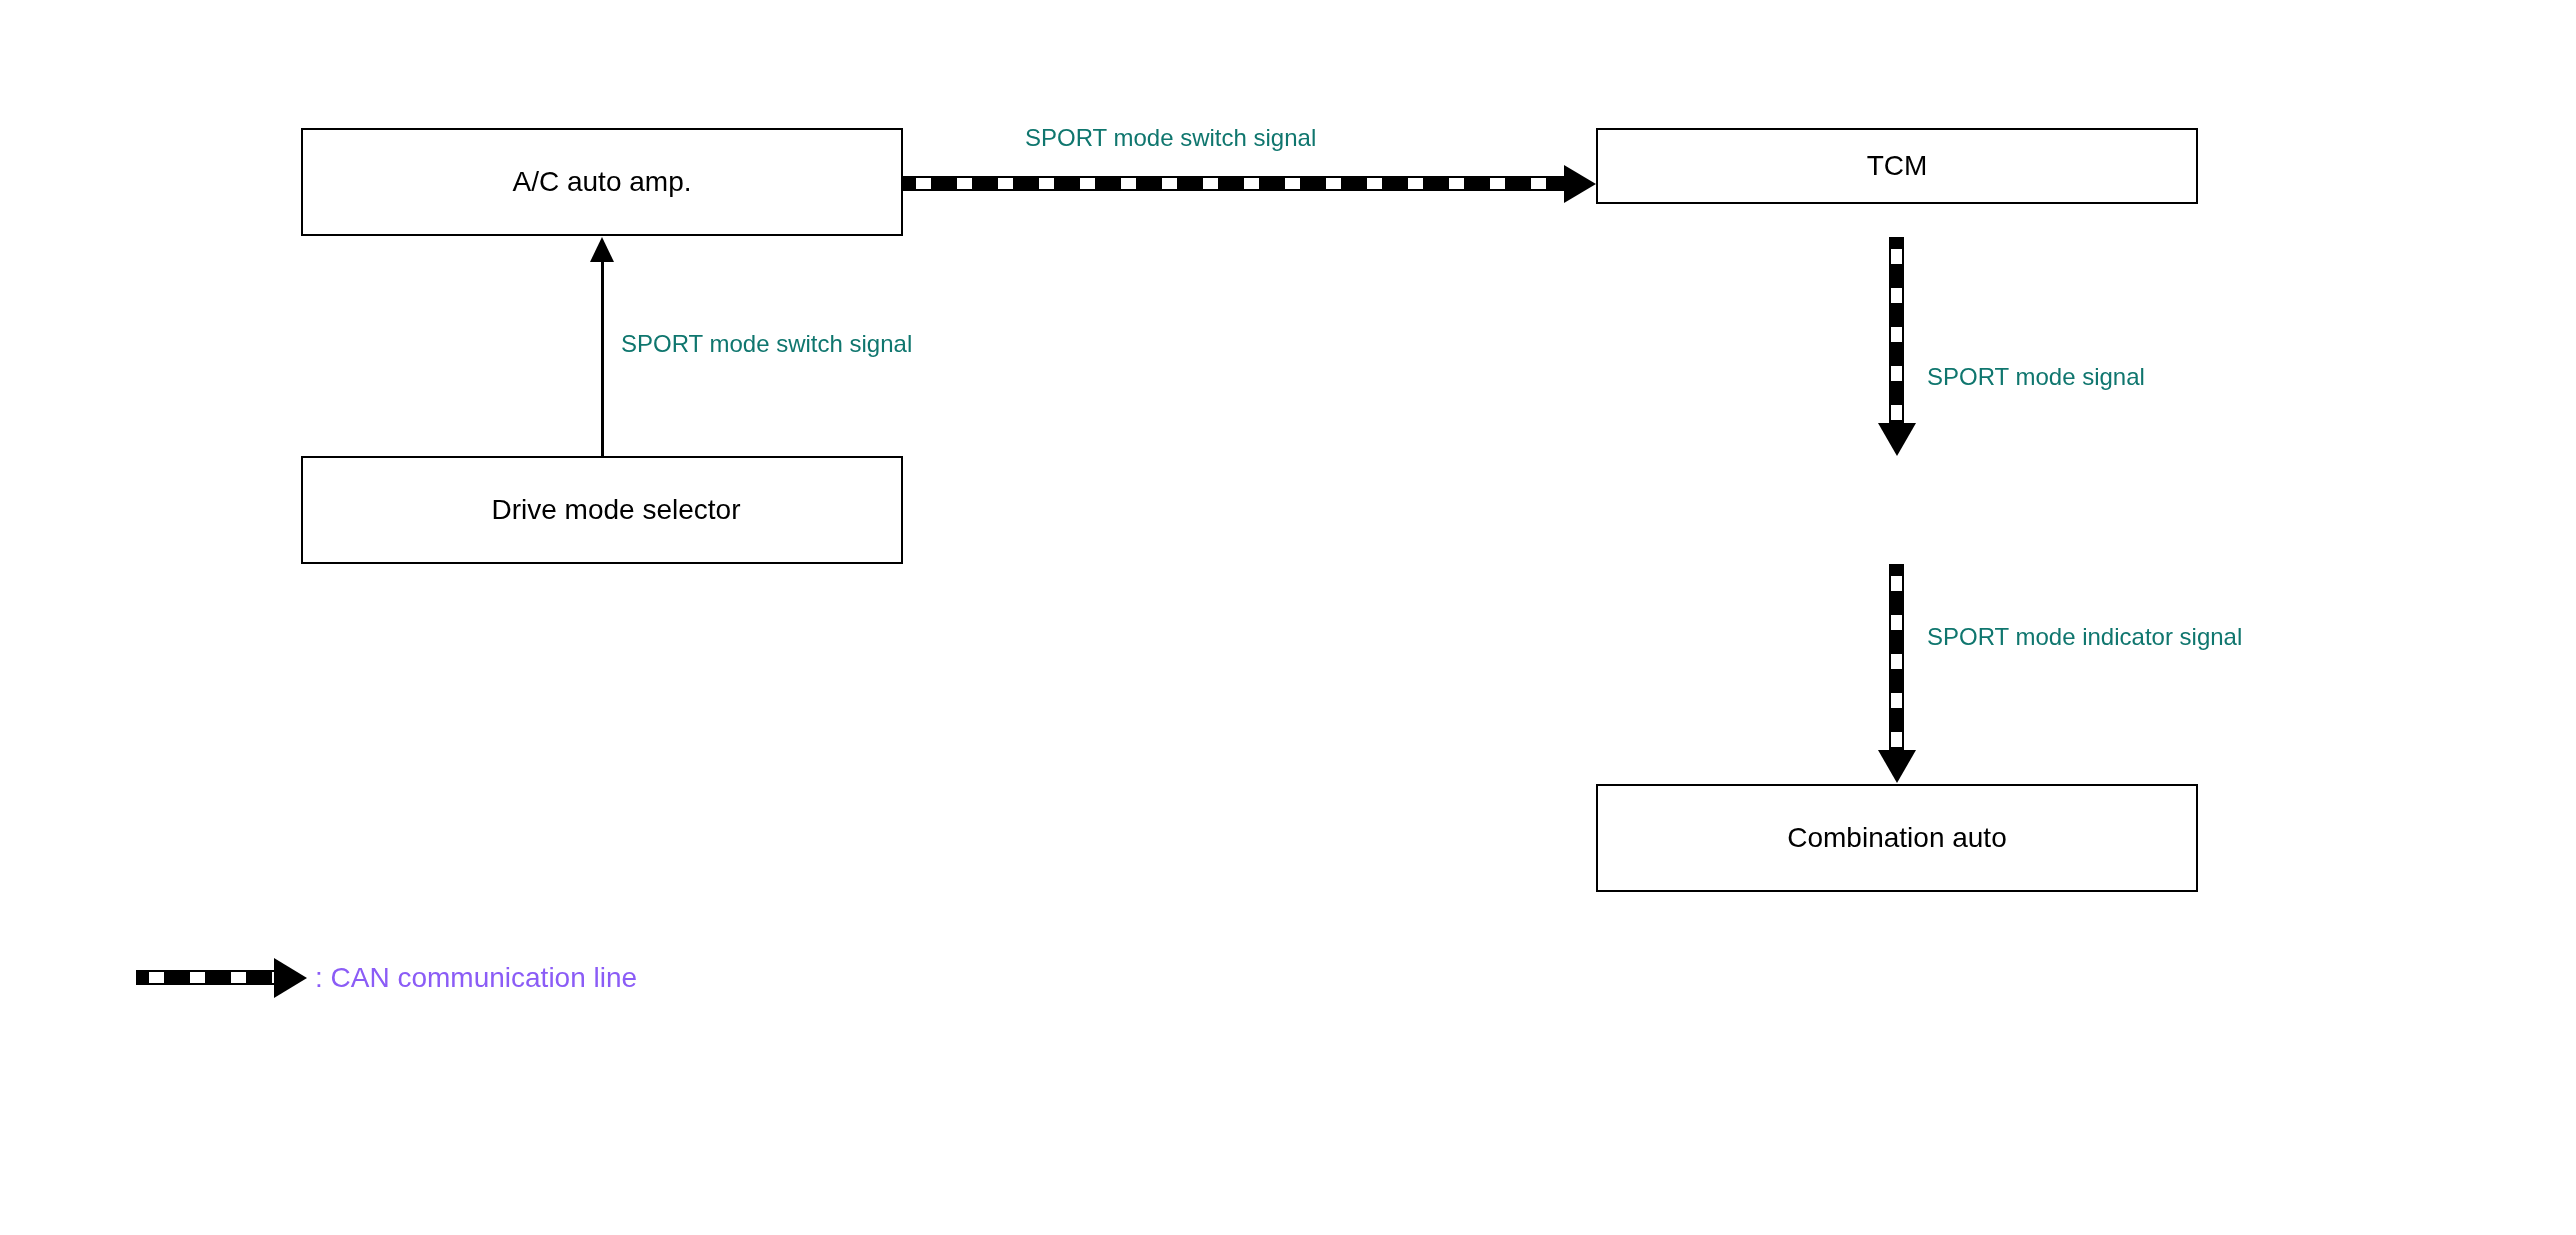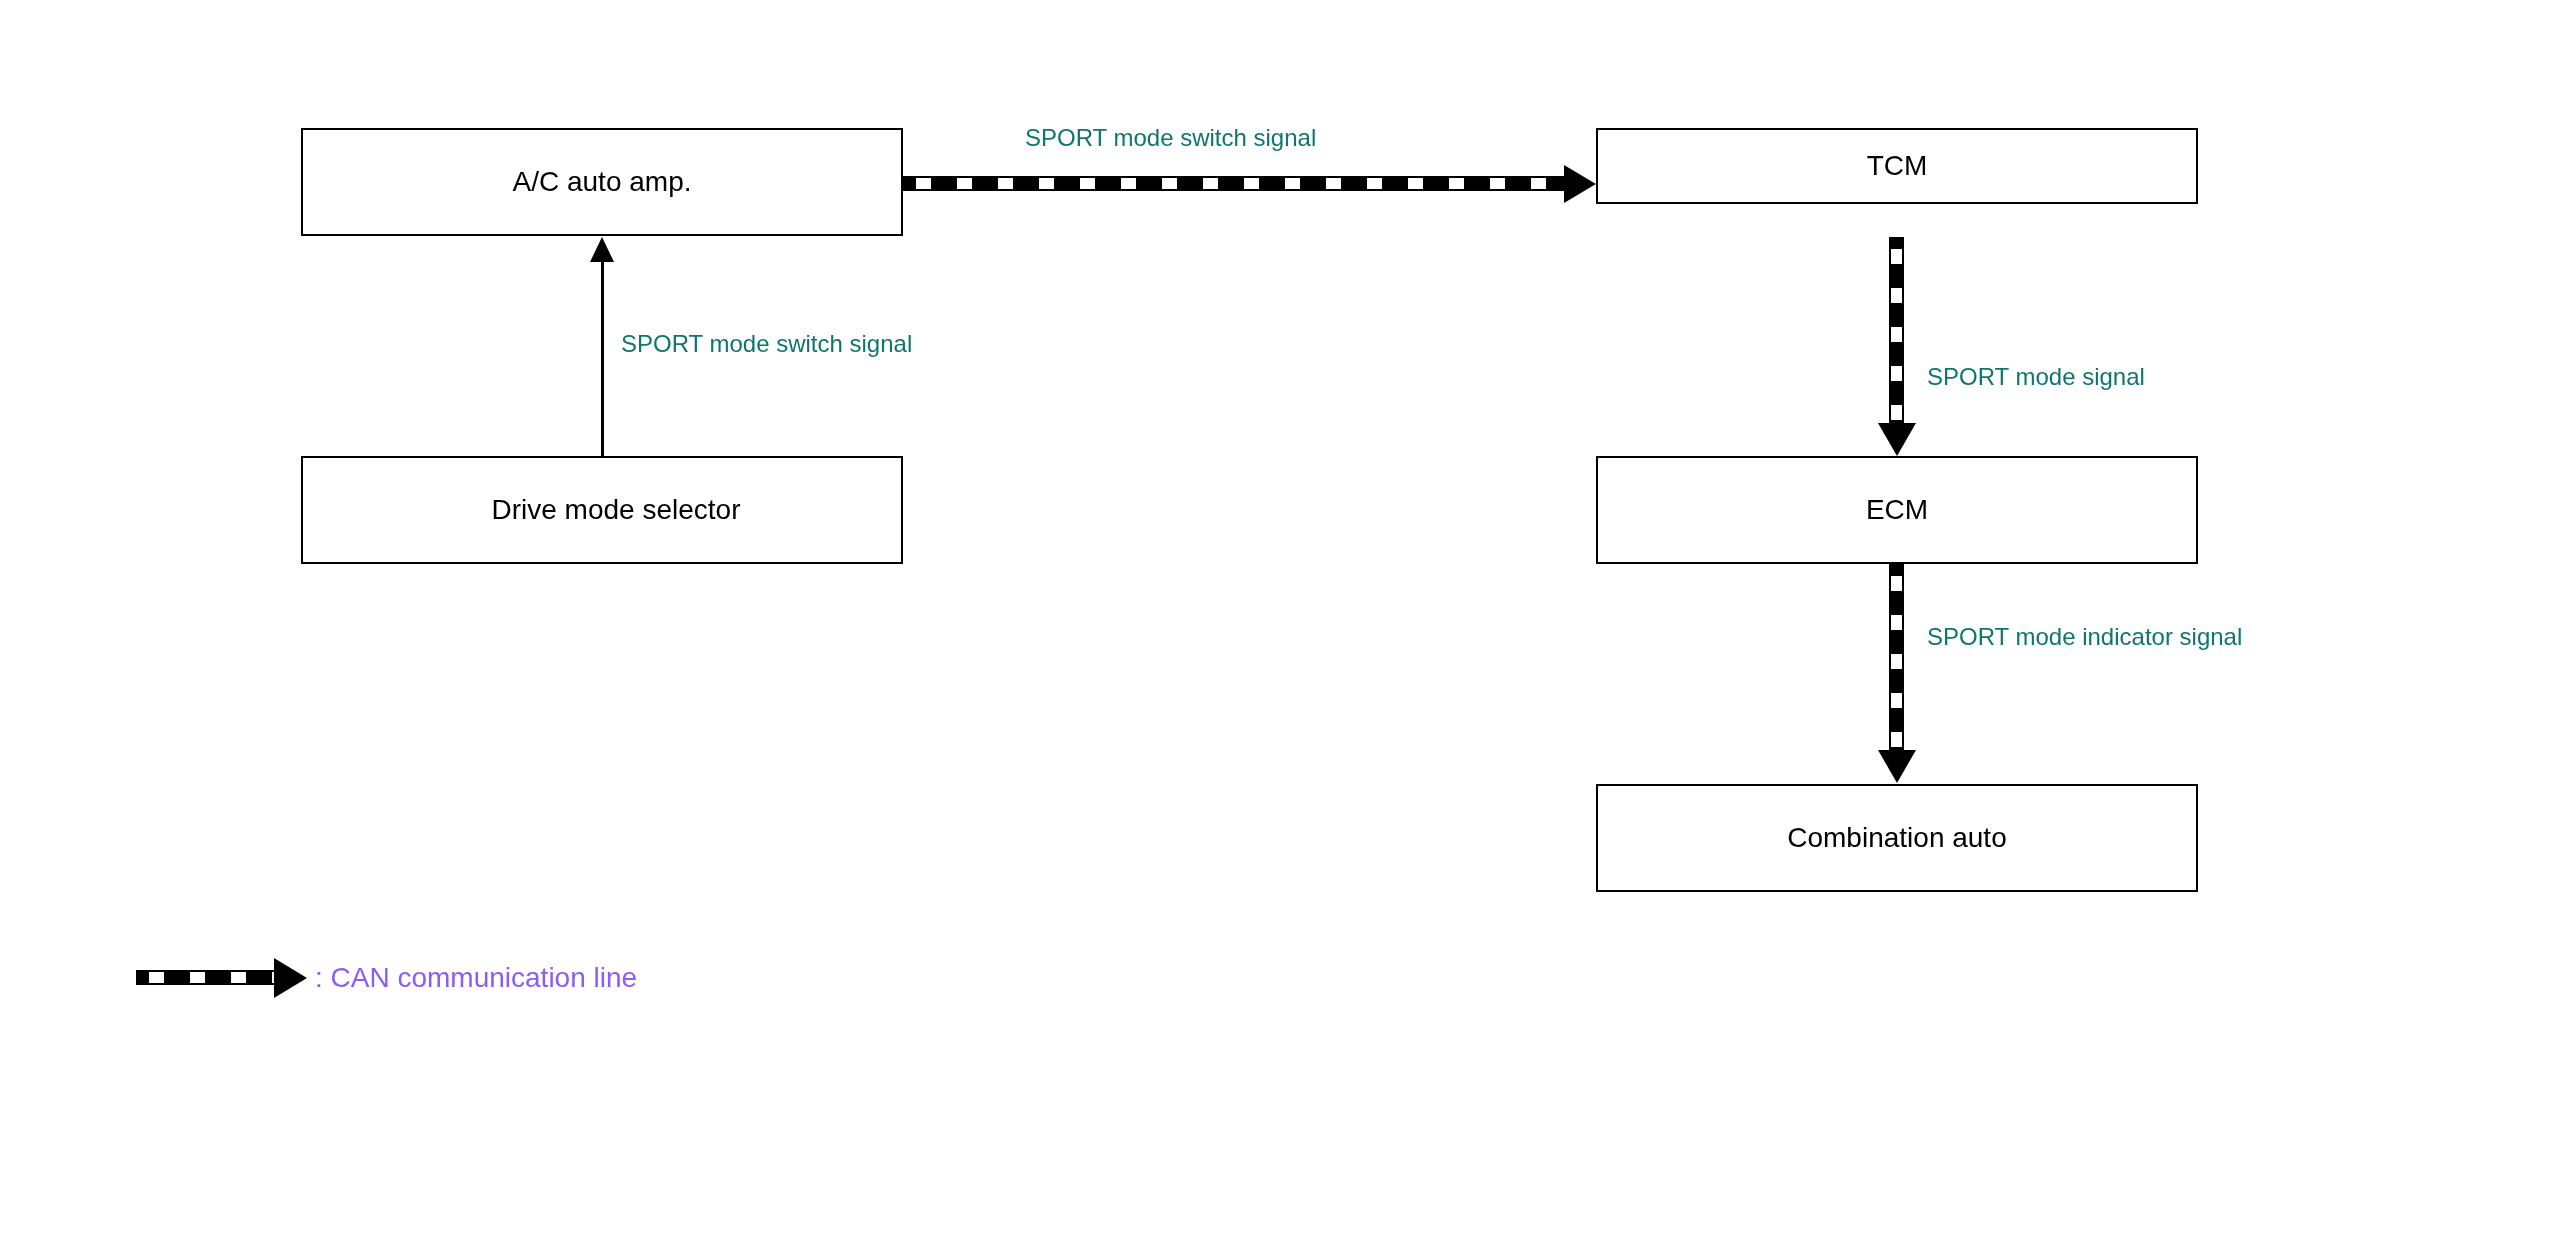--- a/index.html
+++ b/index.html
@@ -158,23 +158,20 @@
   </div>
 
   <div class="block" style="left:301px; top:456px; width:602px; height:108px;padding-left:28px;">
     <span class="block-label">Drive mode selector</span>
   </div>
 
   <div class="block" style="left:1596px; top:128px; width:602px; height:76px;">
     <span class="block-label">TCM</span>
   </div>
 
-  <div class="block" style="left:1596px; top:456px; width:602px; height:108px;">
-    <span class="block-label">ECM</span>
-  </div>
 
   <div class="block" style="left:1596px; top:784px; width:602px; height:108px;">
     <span class="block-label">Combination auto</span>
   </div>
 
   <div class="can-h" style="left:903px; top:176px; width:663px;"></div>
   <div class="can-h-arrow" style="left:1564px; top:165px;"></div>
   <div class="sig-label" style="left:1025px; top:126px;">SPORT mode switch signal</div>
 
   <div class="plain-v-line" style="left:601px; top:261px; height:195px;"></div>

